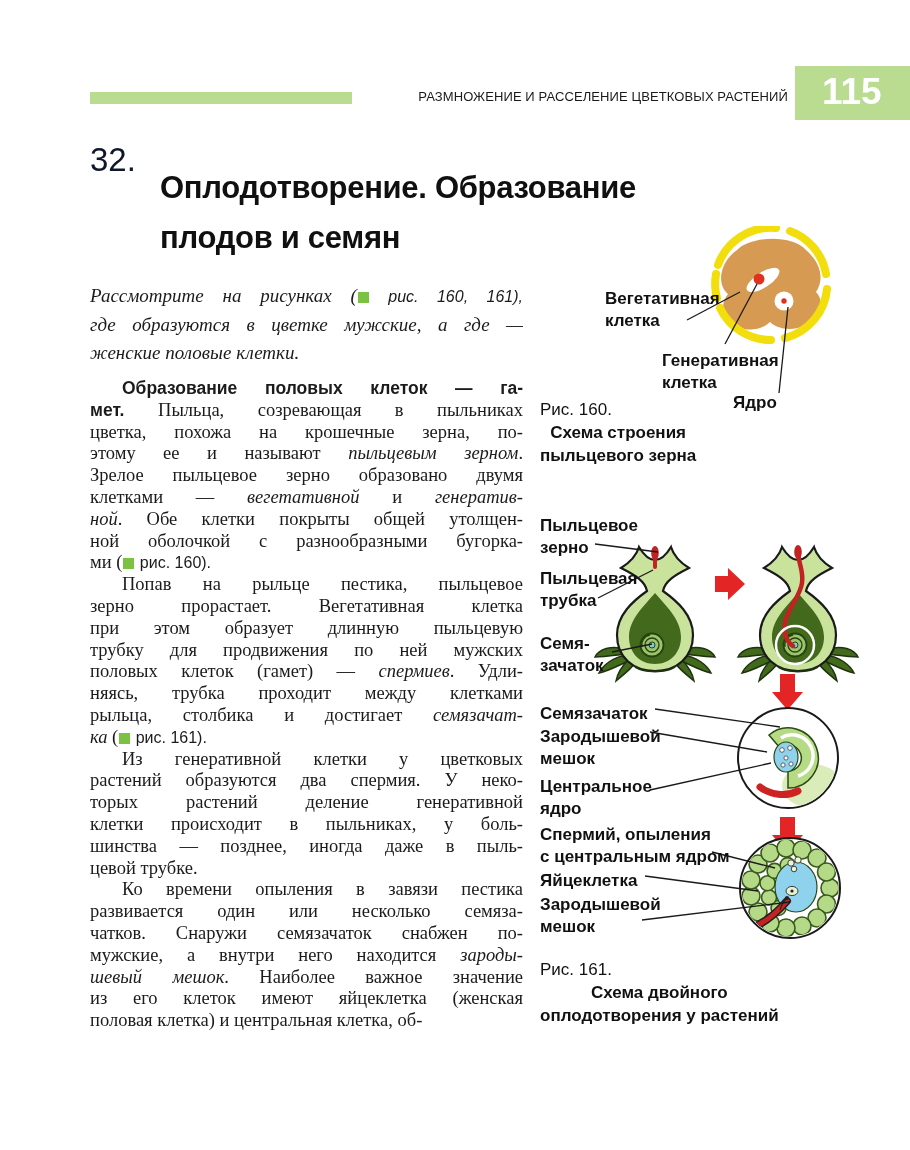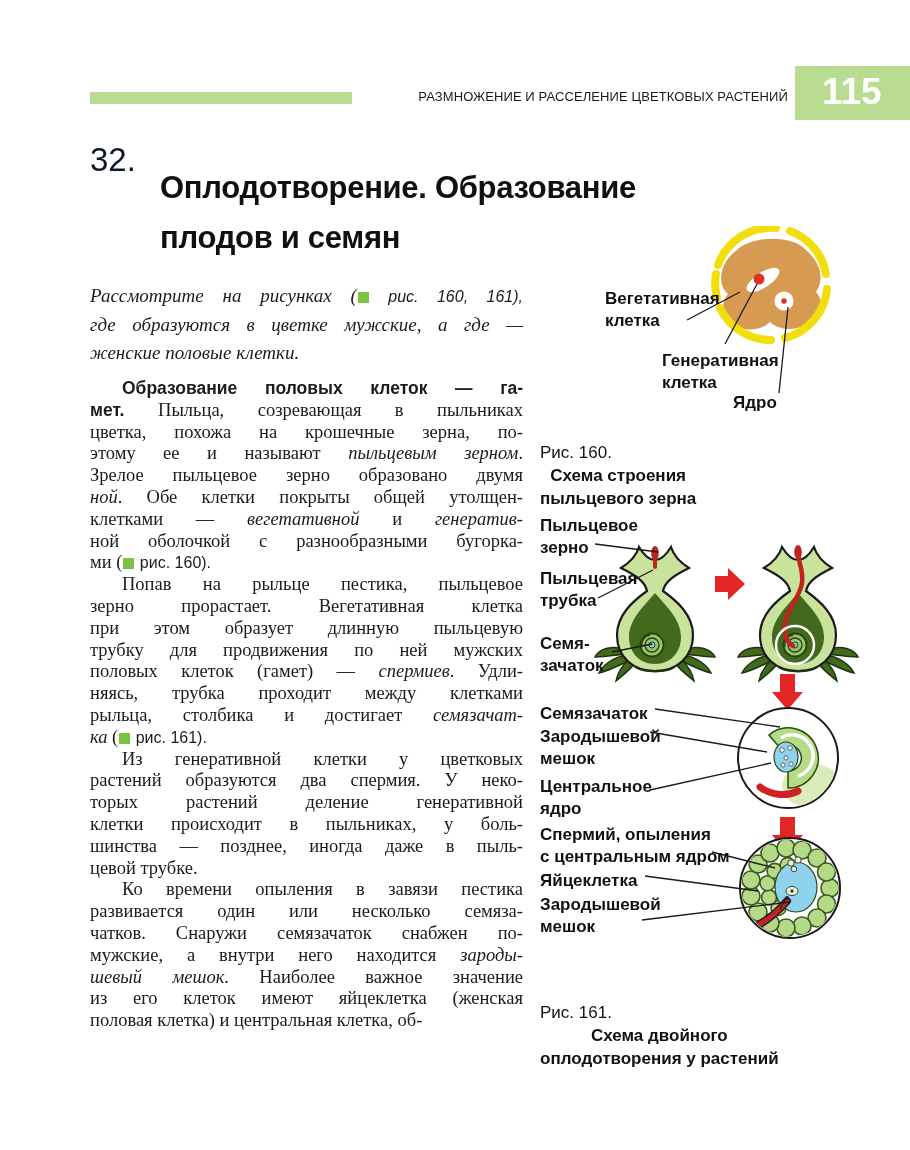--- a/index.html
+++ b/index.html
@@ -23,21 +23,21 @@
              text-align:justify;text-align-last:justify;}
   .intro-line.last,.body-line.last{text-align-last:left;}
   .body-line.first,{}
   .body-line.first{text-indent:32px;}
   .run-b{font-family:"Liberation Sans",sans-serif;font-weight:bold;font-size:17.5px;}
   .run-s{font-family:"Liberation Sans",sans-serif;font-size:16px;}
   .run-i{font-style:italic;}
   .green-sq{display:inline-block;width:11px;height:11px;background:#7cc242;margin:0 1px;vertical-align:-1px;}
   
   .fig-label{position:absolute;font-size:17px;font-weight:bold;line-height:22px;color:#111;white-space:pre-line;}
-  .fig-caption{position:absolute;left:540px;font-size:17px;line-height:23px;color:#111;margin-top:43px;}
+  .fig-caption{position:absolute;left:540px;font-size:17px;line-height:23px;color:#111;}
   .fig-caption .ref{font-weight:normal;}
   .fig-caption .cap{font-weight:bold;white-space:pre-line;text-align:center;}
   svg{position:absolute;}
 </style>
 </head>
 <body>
 
 <div class="abs header-rule"></div>
 <div class="abs running-head">РАЗМНОЖЕНИЕ И РАССЕЛЕНИЕ ЦВЕТКОВЫХ РАСТЕНИЙ</div>
 <div class="abs page-badge">
@@ -55,22 +55,22 @@
       <div class="intro-line"><span class="run-i">Рассмотрите на рисунках (</span><span class="green-sq"></span><span class="run-s"> рис. 160, 161),</span></div>
       <div class="intro-line"><span class="run-i">где образуются в цветке мужские, а где —</span></div>
       <div class="intro-line last"><span class="run-i">женские половые клетки.</span></div>
     </div>
     <div class="block para">
       <div class="body-line first"><span class="run-b">Образование половых клеток — га-</span></div>
       <div class="body-line"><span class="run-b">мет. </span><span class="run-r">Пыльца, созревающая в пыльниках</span></div>
       <div class="body-line"><span class="run-r">цветка, похожа на крошечные зерна, по-</span></div>
       <div class="body-line"><span class="run-r">этому ее и называют </span><span class="run-i">пыльцевым зерном</span><span class="run-r">.</span></div>
       <div class="body-line"><span class="run-r">Зрелое пыльцевое зерно образовано двумя</span></div>
+      <div class="body-line"><span class="run-r">клетками — </span><span class="run-i">вегетативной</span><span class="run-r"> и </span><span class="run-i">генератив-</span></div>
       <div class="body-line"><span class="run-i">ной</span><span class="run-r">. Обе клетки покрыты общей утолщен-</span></div>
-      <div class="body-line"><span class="run-r">клетками — </span><span class="run-i">вегетативной</span><span class="run-r"> и </span><span class="run-i">генератив-</span></div>
       <div class="body-line"><span class="run-r">ной оболочкой с разнообразными бугорка-</span></div>
       <div class="body-line last"><span class="run-r">ми (</span><span class="green-sq"></span><span class="run-s"> рис. 160).</span></div>
     </div>
     <div class="block para">
       <div class="body-line first"><span class="run-r">Попав на рыльце пестика, пыльцевое</span></div>
       <div class="body-line"><span class="run-r">зерно прорастает. Вегетативная клетка</span></div>
       <div class="body-line"><span class="run-r">при этом образует длинную пыльцевую</span></div>
       <div class="body-line"><span class="run-r">трубку для продвижения по ней мужских</span></div>
       <div class="body-line"><span class="run-r">половых клеток (гамет) — </span><span class="run-i">спермиев</span><span class="run-r">. Удли-</span></div>
       <div class="body-line"><span class="run-r">няясь, трубка проходит между клетками</span></div>

